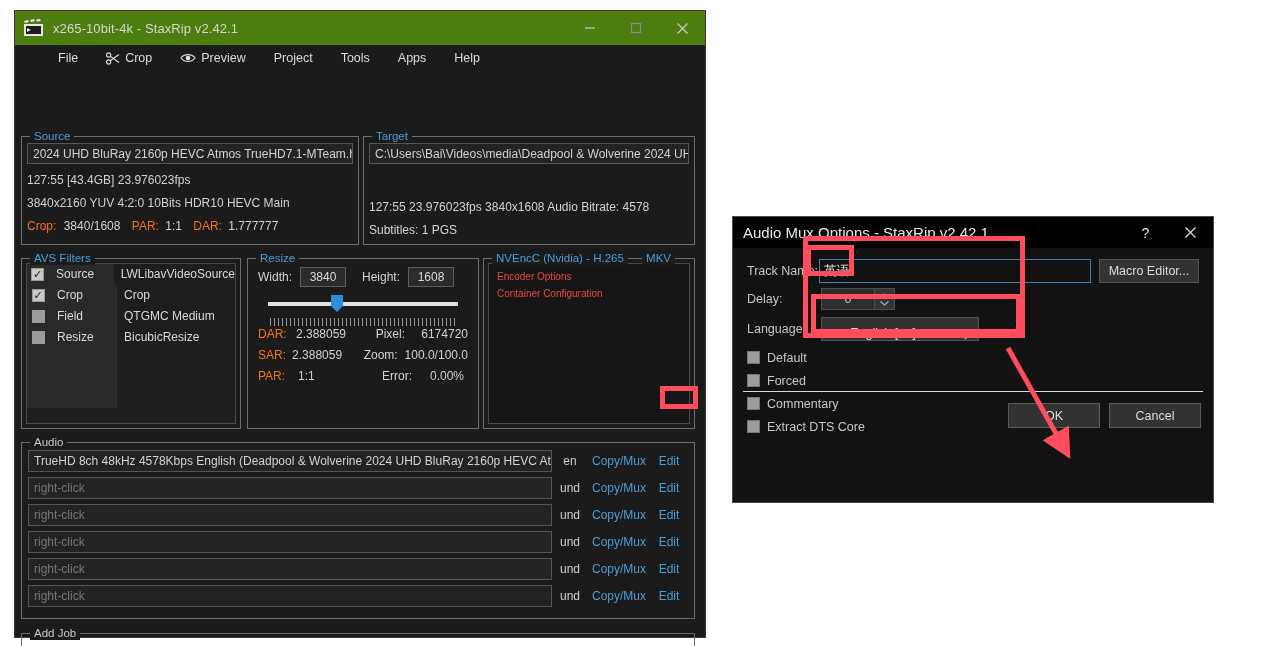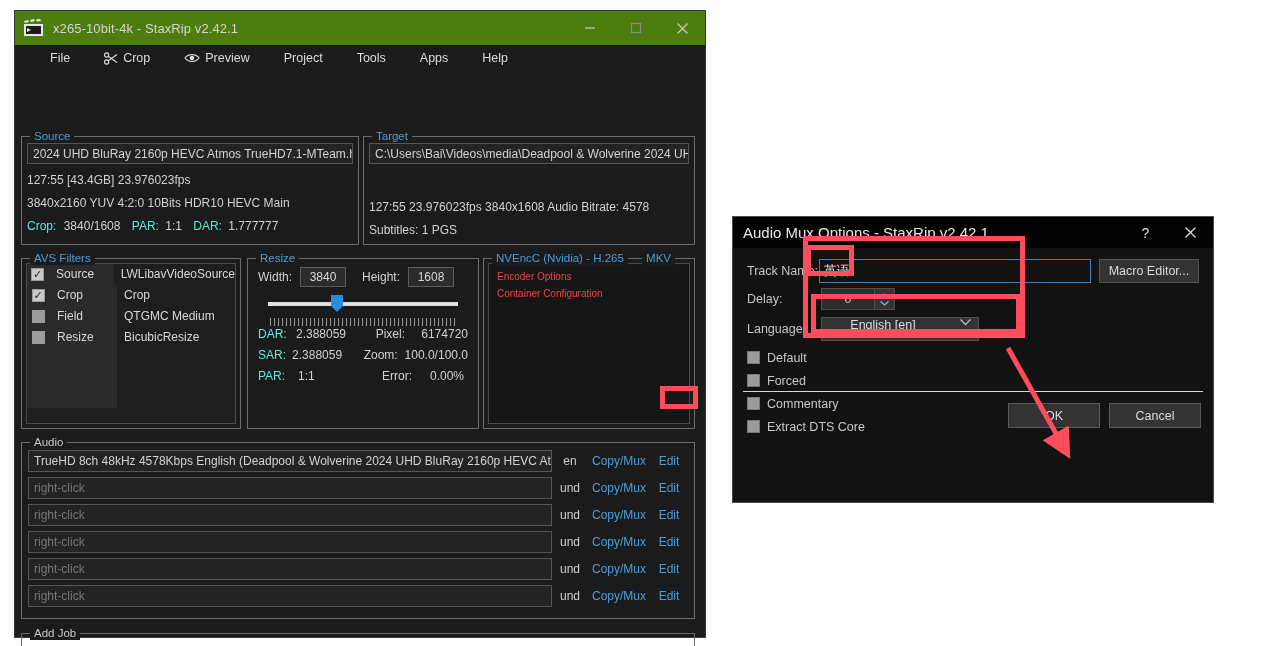--- a/index.html
+++ b/index.html
@@ -32,21 +32,21 @@
   }
   .win-btns { position:absolute; right:0; top:0; height:34px; display:flex; }
   .win-btn {
     width: 46px; height: 34px; display:flex; align-items:center; justify-content:center;
     color:#c8c8c8; font-size:13px;
   }
   .win-btn svg { display:block; }
 
   .menubar {
     height: 26px; background:#1b1b1b; display:flex; align-items:center;
-    padding-left: 24px; gap: 12px;
+    padding-left: 32px; gap: 6px;
   }
   .menu-item {
     color:#dcdcdc; font-size:12.5px; padding: 3px 11px; display:flex; align-items:center; gap:5px;
   }
   .menu-item .gi { display:inline-flex; align-items:center; }
 
   .client { position:relative; padding: 6px 8px 0 8px; }
 
   
   .group { position:absolute; }
@@ -62,21 +62,21 @@
   .glabel.grey { color:#c9c9c9; }
   .ginner { position:absolute; left:1px; top:8px; right:1px; bottom:1px; overflow:hidden; }
 
   .tbox {
     background:#232323; border:1px solid #555; color:#d2d2d2;
     font-size:12px; padding:3px 5px; height:21px; overflow:hidden;
     white-space:nowrap; text-overflow:clip;
   }
   .tbox.ph { color:#777; }
   .infoline { font-size:12px; color:#d2d2d2; }
-  .lbl-blue { color:#5eead4; }
+  .lbl-blue { color:#f97316; }
   .frow { display:flex; height:21px; align-items:center; }
   .fcheckcell { width:22px; display:flex; align-items:center; justify-content:center; background:#2a2a2a; height:21px;}
   .fcb {
     width:13px; height:13px; background:#c9c9c9; border:1px solid #9a9a9a;
     display:flex; align-items:center; justify-content:center;
     color:#1b1b1b; font-size:11px; line-height:11px;
   }
   .fcb.off { background:#9c9c9c; }
   .fname { width:68px; color:#d8d8d8; font-size:12px; padding-left:8px; background:#2a2a2a; height:21px; line-height:21px;}
   .fval { flex:1; color:#d8d8d8; font-size:12px; padding-left:7px; background:#1e1e1e; height:21px; line-height:21px;}
@@ -133,21 +133,21 @@
   }
   .spin {
     width:74px; height:22px; background:#2d2d2d; border:1px solid #4e4e4e;
     display:flex; align-items:center; position:relative;
   }
   .spin-val { flex:1; text-align:center; color:#c9c9c9; font-size:12.5px; }
   .spin-arrows { width:20px; height:20px; border-left:1px solid #4e4e4e; background:#343434;
     display:flex; flex-direction:column; align-items:center; justify-content:center; gap:1px; }
   .combo {
     width:158px; height:24px; background:#333; border:1px solid #545454;
-    display:flex; align-items:flex-start; position:relative;gap:8px;
+    display:flex; align-items:flex-end; position:relative;gap:8px;
   }
   .combo-val { flex:1; text-align:center; color:#dedede; font-size:12.5px; }
   .combo-arrow { width:26px; display:flex; align-items:center; justify-content:center; }
 
   .cbrow { display:flex; align-items:center; height:23px; }
   .cb { width:13px; height:13px; background:#9c9c9c; border:1px solid #777; margin-right:7px; }
   .cb-label { color:#c8c8c8; font-size:12.5px; }
 
   .dlg-sep { position:absolute; left:10px; right:10px; bottom:46px; height:1px; background:#d8d8d8; }
   .dlg-actions { position:absolute; right:12px; bottom:10px; display:flex; gap:9px; }

